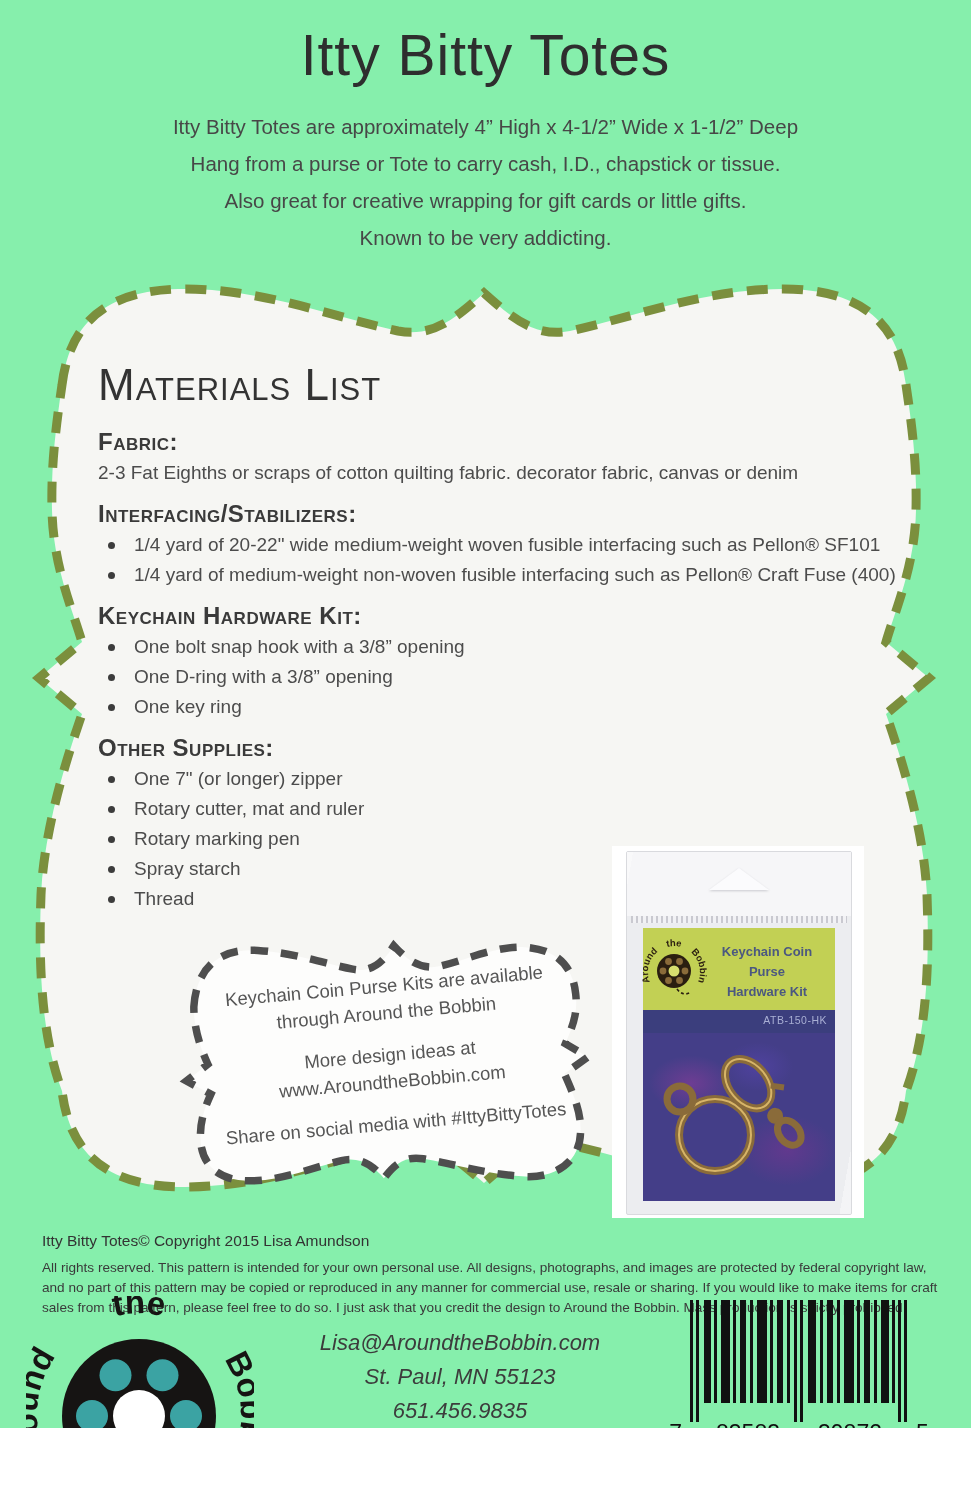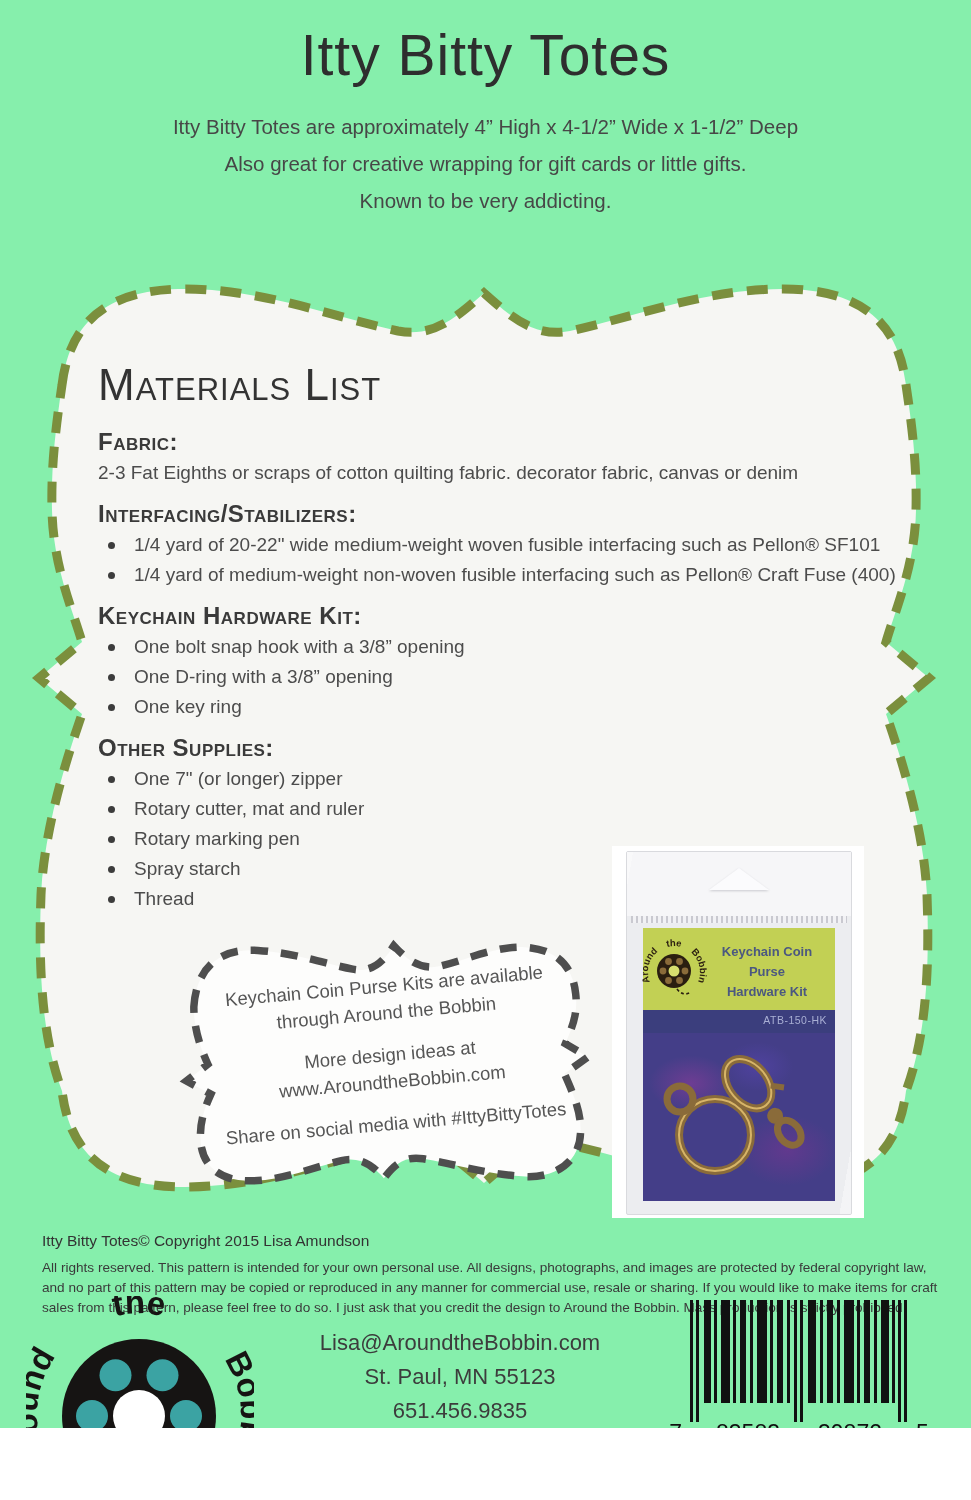--- a/index.html
+++ b/index.html
@@ -93,21 +93,21 @@
   }
 
   
   .copyright-line{left:42px;top:1232px;font-size:15.5px;color:#333;}
   .legal-body{left:42px;top:1258px;width:902px;font-size:13.6px;line-height:1.47;color:#3a3a3a;}
 
   
   .logo-wrap{left:26px;top:1296px;width:228px;height:228px;z-index:2;}
   .contact{
     left:262px;top:1326px;width:396px;text-align:center;
-    font-size:22px;line-height:34px;color:#3c3c3c;
+    font-size:22px;line-height:34px;color:#3c3c3c;font-style:italic;
   }
   .website{
     left:262px;top:1424px;width:396px;text-align:center;
     font-size:22px;font-weight:bold;color:#2d2d2d;
   }
   .barcode-wrap{left:668px;top:1300px;width:276px;height:152px;}
 </style>
 </head>
 <body>
 
@@ -136,20 +136,21 @@
       C 43,1040 38,975 41,895
       C 44,830 66,760 82,714
       L 39,678 L 82,642
       C 72,608 53,565 52,510
       C 51,470 55,432 62,385 Z"></path>
   </svg>
 
   <div class="abs title">Itty Bitty Totes</div>
   <div class="abs subtitle">
     <div>Itty Bitty Totes are approximately 4” High x 4-1/2” Wide x 1-1/2” Deep</div>
+    <div>Hang from a purse or Tote to carry cash, I.D., chapstick or tissue.</div>
     <div>Also great for creative wrapping for gift cards or little gifts.</div>
     <div>Known to be very addicting.</div>
   </div>
 
   <div class="abs materials">
     <h1>Materials List</h1>
 
     <div class="sec-head">Fabric:</div>
     <div class="sec-intro">2-3 Fat Eighths or scraps of cotton quilting fabric. decorator fabric, canvas or denim</div>
 

